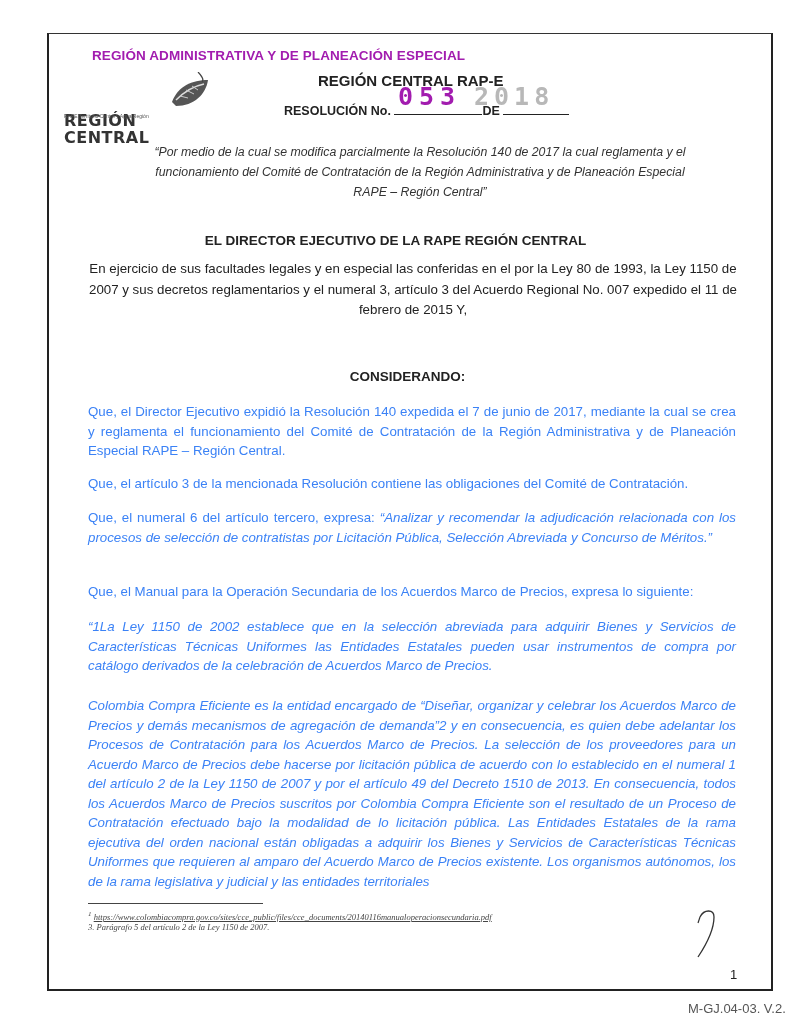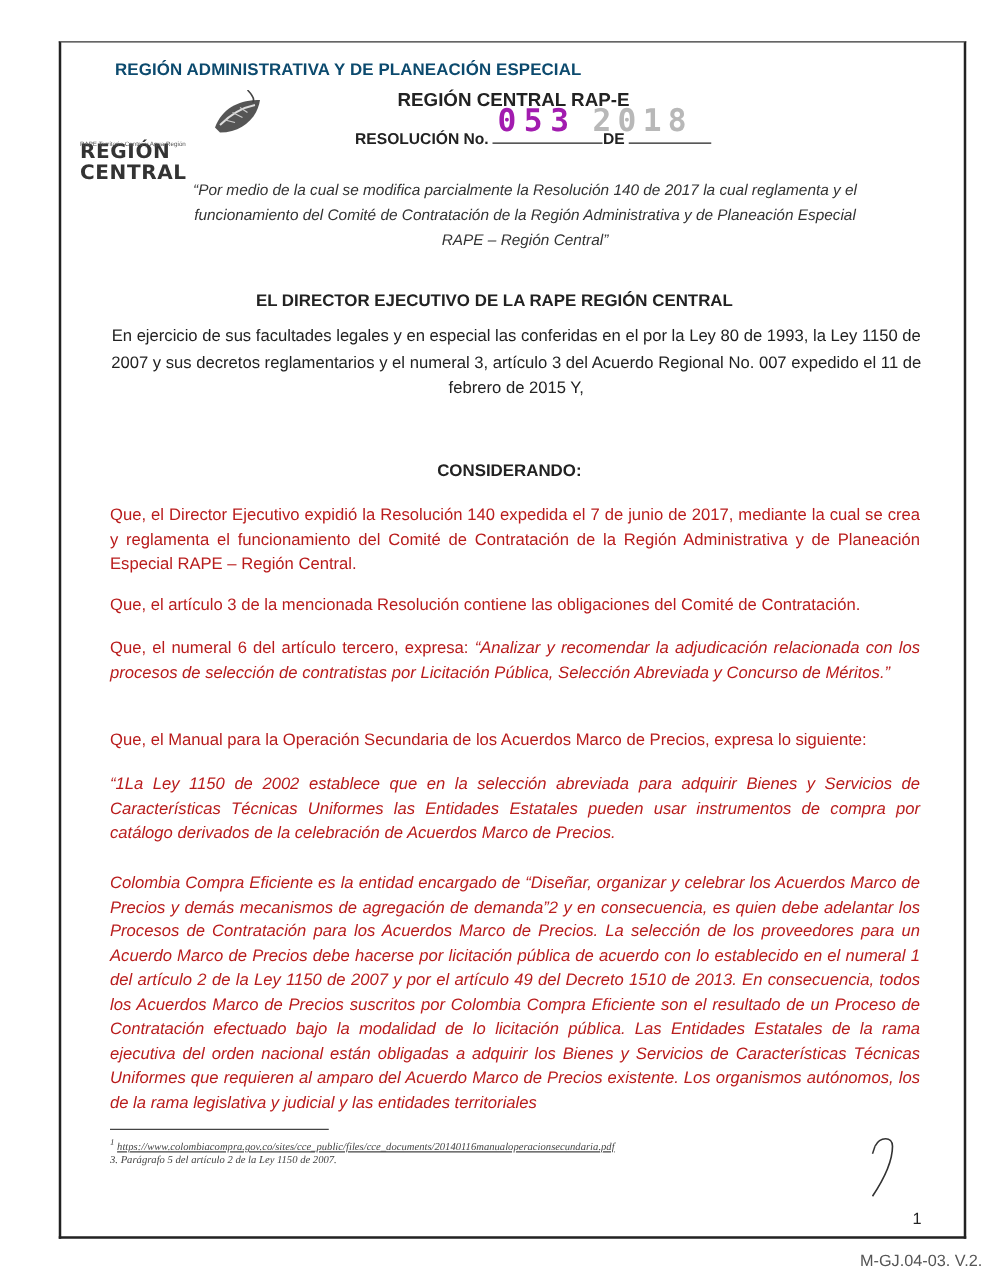--- a/index.html
+++ b/index.html
@@ -1,34 +1,34 @@
 <!DOCTYPE html>
 <html><head>
 <meta charset="utf-8">
 <style>
   html, body { margin: 0; padding: 0; background: #ffffff; }
   body { width: 791px; height: 1024px; position: relative; overflow: hidden;
          font-family: "Liberation Sans", sans-serif; color: #1a1a1a; }
   .frame { position: absolute; left: 47px; top: 33px; width: 726px; height: 958px;
            border-top: 1px solid #333; border-left: 2px solid #222; border-right: 2px solid #222; border-bottom: 2px solid #222; box-sizing: border-box; }
-  .hdr-top { position: absolute; left: 92px; top: 48px; font-size: 13.5px; font-weight: bold; letter-spacing: 0.1px; color: #0c4a6e; }
+  .hdr-top { position: absolute; left: 92px; top: 48px; font-size: 13.5px; font-weight: bold; letter-spacing: 0.1px; color: #a21caf; }
   .logo { position: absolute; left: 64px; top: 72px; width: 150px; height: 52px; }
   .logo-text { position: absolute; left: 0; top: 0; font-family: "DejaVu Sans", sans-serif; font-weight: bold; font-size: 16px; line-height: 17px; color: #333; letter-spacing: 0.5px; margin-top: 40px; }
   .logo-sub { position: absolute; left: 0; top: 41px; font-size: 5px; color: #555; white-space: nowrap; }
   .logo-leaf { position: absolute; left: 104px; top: 0; }
   .hdr-center { position: absolute; left: 318px; top: 72px; font-size: 15px; font-weight: bold; color: #222; }
   .stamp { position: absolute; left: 398px; top: 82px; font-family: "DejaVu Sans Mono", monospace; font-size: 25px; color: #a21caf; letter-spacing: 6px; font-weight: bold; }
   .stamp2 { position: absolute; left: 474px; top: 82px; font-family: "DejaVu Sans Mono", monospace; font-size: 25px; color: #b8b8b8; letter-spacing: 5px; font-weight: bold; }
   .res-line { position: absolute; left: 284px; top: 104px; font-size: 12.5px; font-weight: bold; color: #222; white-space: nowrap; }
   .res-line .blank { display: inline-block; border-bottom: 1px solid #222; vertical-align: baseline; height: 10px; }
   .epigraph { position: absolute; left: 140px; top: 142px; width: 560px; font-size: 12.3px; font-style: italic; line-height: 20px; color: #333; text-align: center; }
   .director { position: absolute; left: 0; width: 791px; top: 233px; text-align: center; font-size: 13.5px; font-weight: bold; color: #222; }
   .preamble { position: absolute; left: 88px; width: 650px; top: 259px; font-size: 13.3px; line-height: 20.5px; text-align: center; color: #222; }
   .considerando { position: absolute; left: 0; width: 791px; top: 369px; text-align: center; font-size: 13.5px; font-weight: bold; color: #222; padding-left: 12px; }
-  .body { position: absolute; left: 88px; width: 648px; font-size: 13.3px; line-height: 19.5px; text-align: justify; color: #b91c1c; }
+  .body { position: absolute; left: 88px; width: 648px; font-size: 13.3px; line-height: 19.5px; text-align: justify; color: #3b82f6; }
   .body.it { font-style: italic; }
   .body em { font-style: italic; }
   .fn-rule { position: absolute; left: 88px; top: 903px; width: 175px; border-top: 1px solid #444; }
   .footnotes { position: absolute; left: 88px; top: 909px; font-family: "Liberation Serif", serif; font-size: 8.5px; line-height: 10.5px; font-style: italic; color: #444; }
   .footnotes .url { text-decoration: underline; }
   .page-num { position: absolute; left: 730px; top: 967px; font-size: 13px; color: #222; }
   .sig { position: absolute; left: 690px; top: 905px; }
   .code { position: absolute; left: 688px; top: 1001px; font-size: 13px; color: #555; }
 </style>
 </head>

